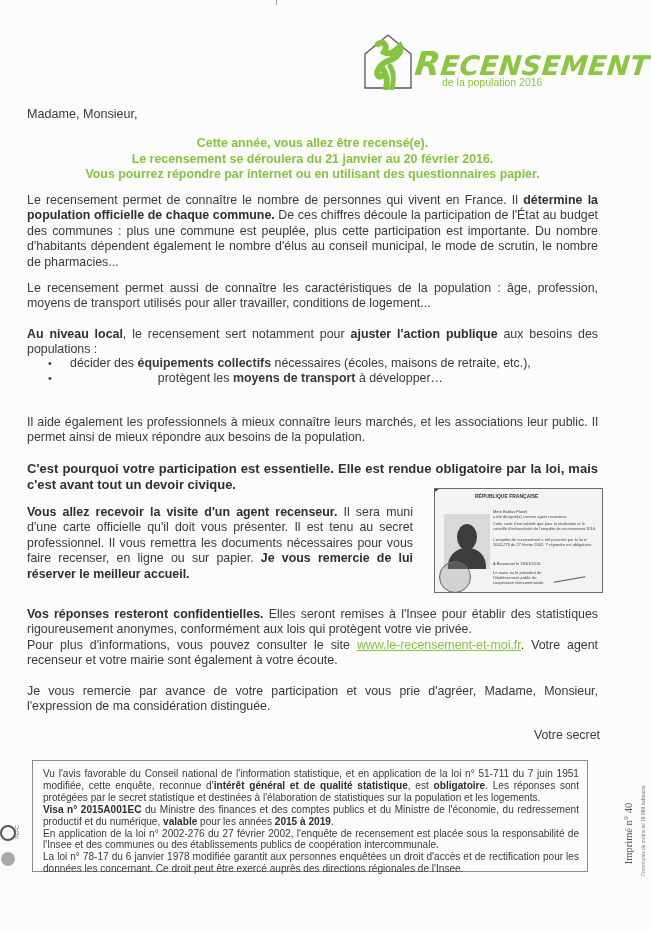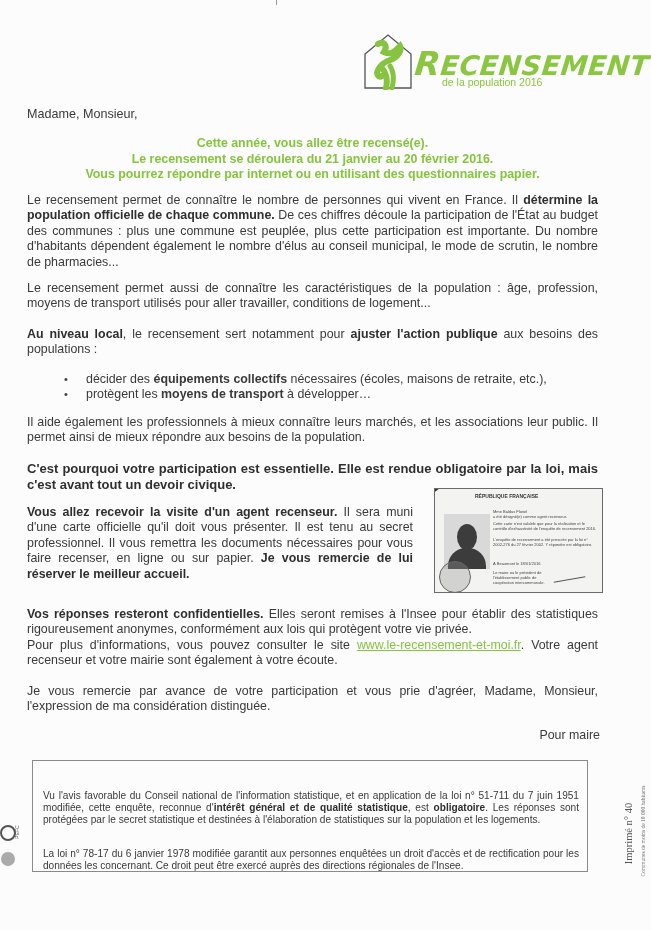--- a/index.html
+++ b/index.html
@@ -25,21 +25,21 @@
   }
 
   .p { position: absolute; left: 27px; width: 571px; font-size: 12.4px; line-height: 15.4px; text-align: justify; }
   .p b { color: #2f2f2f; }
   .greeting { top: 107px; font-size: 12.6px; }
   .green { top: 136px; color: #86c440; font-weight: bold; font-size: 12.4px; line-height: 15.5px; text-align: center; }
   .green div { white-space: nowrap; }
   .p1 { top: 193px; }
   .p2 { top: 281px; }
   .p3 { top: 327px; }
-  .bullets { position: absolute; left: 48px; top: 356px; font-size: 12.4px; line-height: 15.4px; margin: 16px; padding: 0; list-style: none; }
+  .bullets { position: absolute; left: 48px; top: 356px; font-size: 12.4px; line-height: 15.4px; margin: 0; padding: 0; list-style: none; text-align: center; }
   .bullets li { position: relative; padding-left: 22px; white-space: nowrap; }
   .bullets li::before { content: "•"; position: absolute; left: 0; top: 0; font-size: 11px; }
   .p4 { top: 415px; }
   .p5 { top: 461px; font-weight: bold; font-size: 13px; line-height: 15.6px; color: #2f2f2f; }
   .p6 { top: 505px; width: 386px; }
   .p7 { top: 607px; }
   .p7 a { color: #86c440; text-decoration: underline; }
   .p8 { top: 684px; }
   .sign { position: absolute; right: 51px; top: 728px; font-size: 12.4px; }
 
@@ -63,21 +63,21 @@
   .card .t5 { top: 81px; }
   .card .sig { position: absolute; left: 118px; top: 84px; width: 32px; height: 6px; border-bottom: 1px solid #555; transform: rotate(-10deg); }
 
   
   .legal {
     position: absolute; left: 32px; top: 760px; width: 556px; height: 112px;
     border: 1px solid #8a8a8a; padding: 7px 8px 0 10px; box-sizing: border-box;
     font-size: 10.1px; line-height: 11.9px; color: #3a3a3a; text-align: justify;
   }
   .legal b { color: #2f2f2f; }
-  .legal div { text-align-last: left; margin-top: 22px; }
+  .legal div { text-align-last: left; }
 
   .side { position: absolute; left: 620px; top: 768px; width: 22px; height: 120px; }
   .side .l1 { position: absolute; left: 0; top: 60px; transform: rotate(-90deg); transform-origin: center; white-space: nowrap; font-family: "Liberation Serif", serif; font-size: 10.5px; color: #555; width: 120px; text-align: center; margin-left: -52px; }
   .side .l2 { position: absolute; left: 11px; top: 60px; transform: rotate(-90deg); white-space: nowrap; font-family: "Liberation Serif", serif; font-size: 5.5px; color: #666; width: 120px; text-align: center; margin-left: -48px; }
   .pefc { position: absolute; left: 0; top: 825px; width: 16px; height: 16px; border-radius: 50%; border: 2px solid #555; box-sizing: border-box; }
   .pefc-label { position: absolute; left: 10px; top: 829px; font-size: 5px; color: #555; transform: rotate(-90deg); }
   .recycle { position: absolute; left: 1px; top: 852px; width: 14px; height: 14px; border-radius: 50%; background: #aaa; }
 </style>
 </head>
 <body>
@@ -137,24 +137,26 @@
   <div class="txt t3">L'enquête de recensement a été prescrite par la loi n° 2002-276 du 27 février 2002. Y répondre est obligatoire.</div>
   <div class="txt t4">À Beaumont le 18/01/2016</div>
   <div class="txt t5" style="width:55px">Le maire ou le président de l'établissement public de coopération intercommunale.</div>
   <div class="sig"></div>
 </div>
 
 <div class="p p7"><b>Vos réponses resteront confidentielles.</b><span> Elles seront remises à l'Insee pour établir des statistiques rigoureusement anonymes, conformément aux lois qui protègent votre vie privée.</span><br><span>Pour plus d'informations, vous pouvez consulter le site </span><a href="#">www.le-recensement-et-moi.fr</a><span>. Votre agent recenseur et votre mairie sont également à votre écoute.</span></div>
 
 <div class="p p8">Je vous remercie par avance de votre participation et vous prie d'agréer, Madame, Monsieur, l'expression de ma considération distinguée.</div>
 
-<div class="sign">Pour maire</div>
+<div class="sign">Votre secret</div>
 
 <div class="legal">
   <div><span>Vu l'avis favorable du Conseil national de l'information statistique, et en application de la loi n° 51-711 du 7 juin 1951 modifiée, cette enquête, reconnue d'</span><b>intérêt général et de qualité statistique</b><span>, est </span><b>obligatoire</b><span>. Les réponses sont protégées par le secret statistique et destinées à l'élaboration de statistiques sur la population et les logements.</span></div>
+  <div><b>Visa n° 2015A001EC</b><span> du Ministre des finances et des comptes publics et du Ministre de l'économie, du redressement productif et du numérique, </span><b>valable</b><span> pour les années </span><b>2015 à 2019</b><span>.</span></div>
+  <div>En application de la loi n° 2002-276 du 27 février 2002, l'enquête de recensement est placée sous la responsabilité de l'Insee et des communes ou des établissements publics de coopération intercommunale.</div>
   <div>La loi n° 78-17 du 6 janvier 1978 modifiée garantit aux personnes enquêtées un droit d'accès et de rectification pour les données les concernant. Ce droit peut être exercé auprès des directions régionales de l'Insee.</div>
 </div>
 
 <div class="side">
   <div class="l1">Imprimé n° 40</div>
   <div class="l2">Communes de moins de 10 000 habitants</div>
 </div>
 
 <div class="pefc"></div>
 <div class="pefc-label">PEFC</div>

